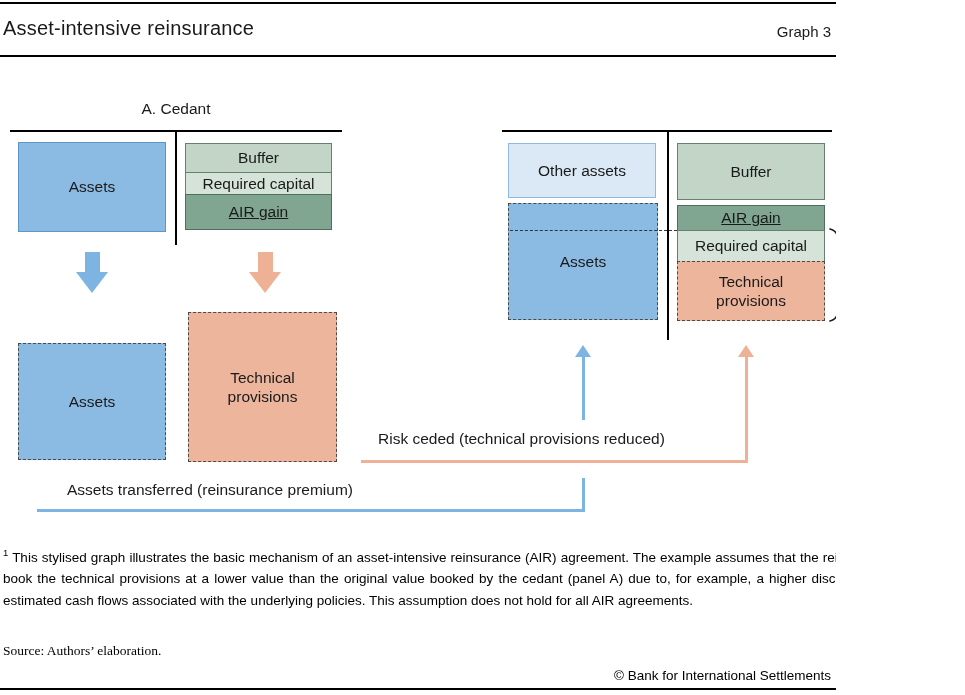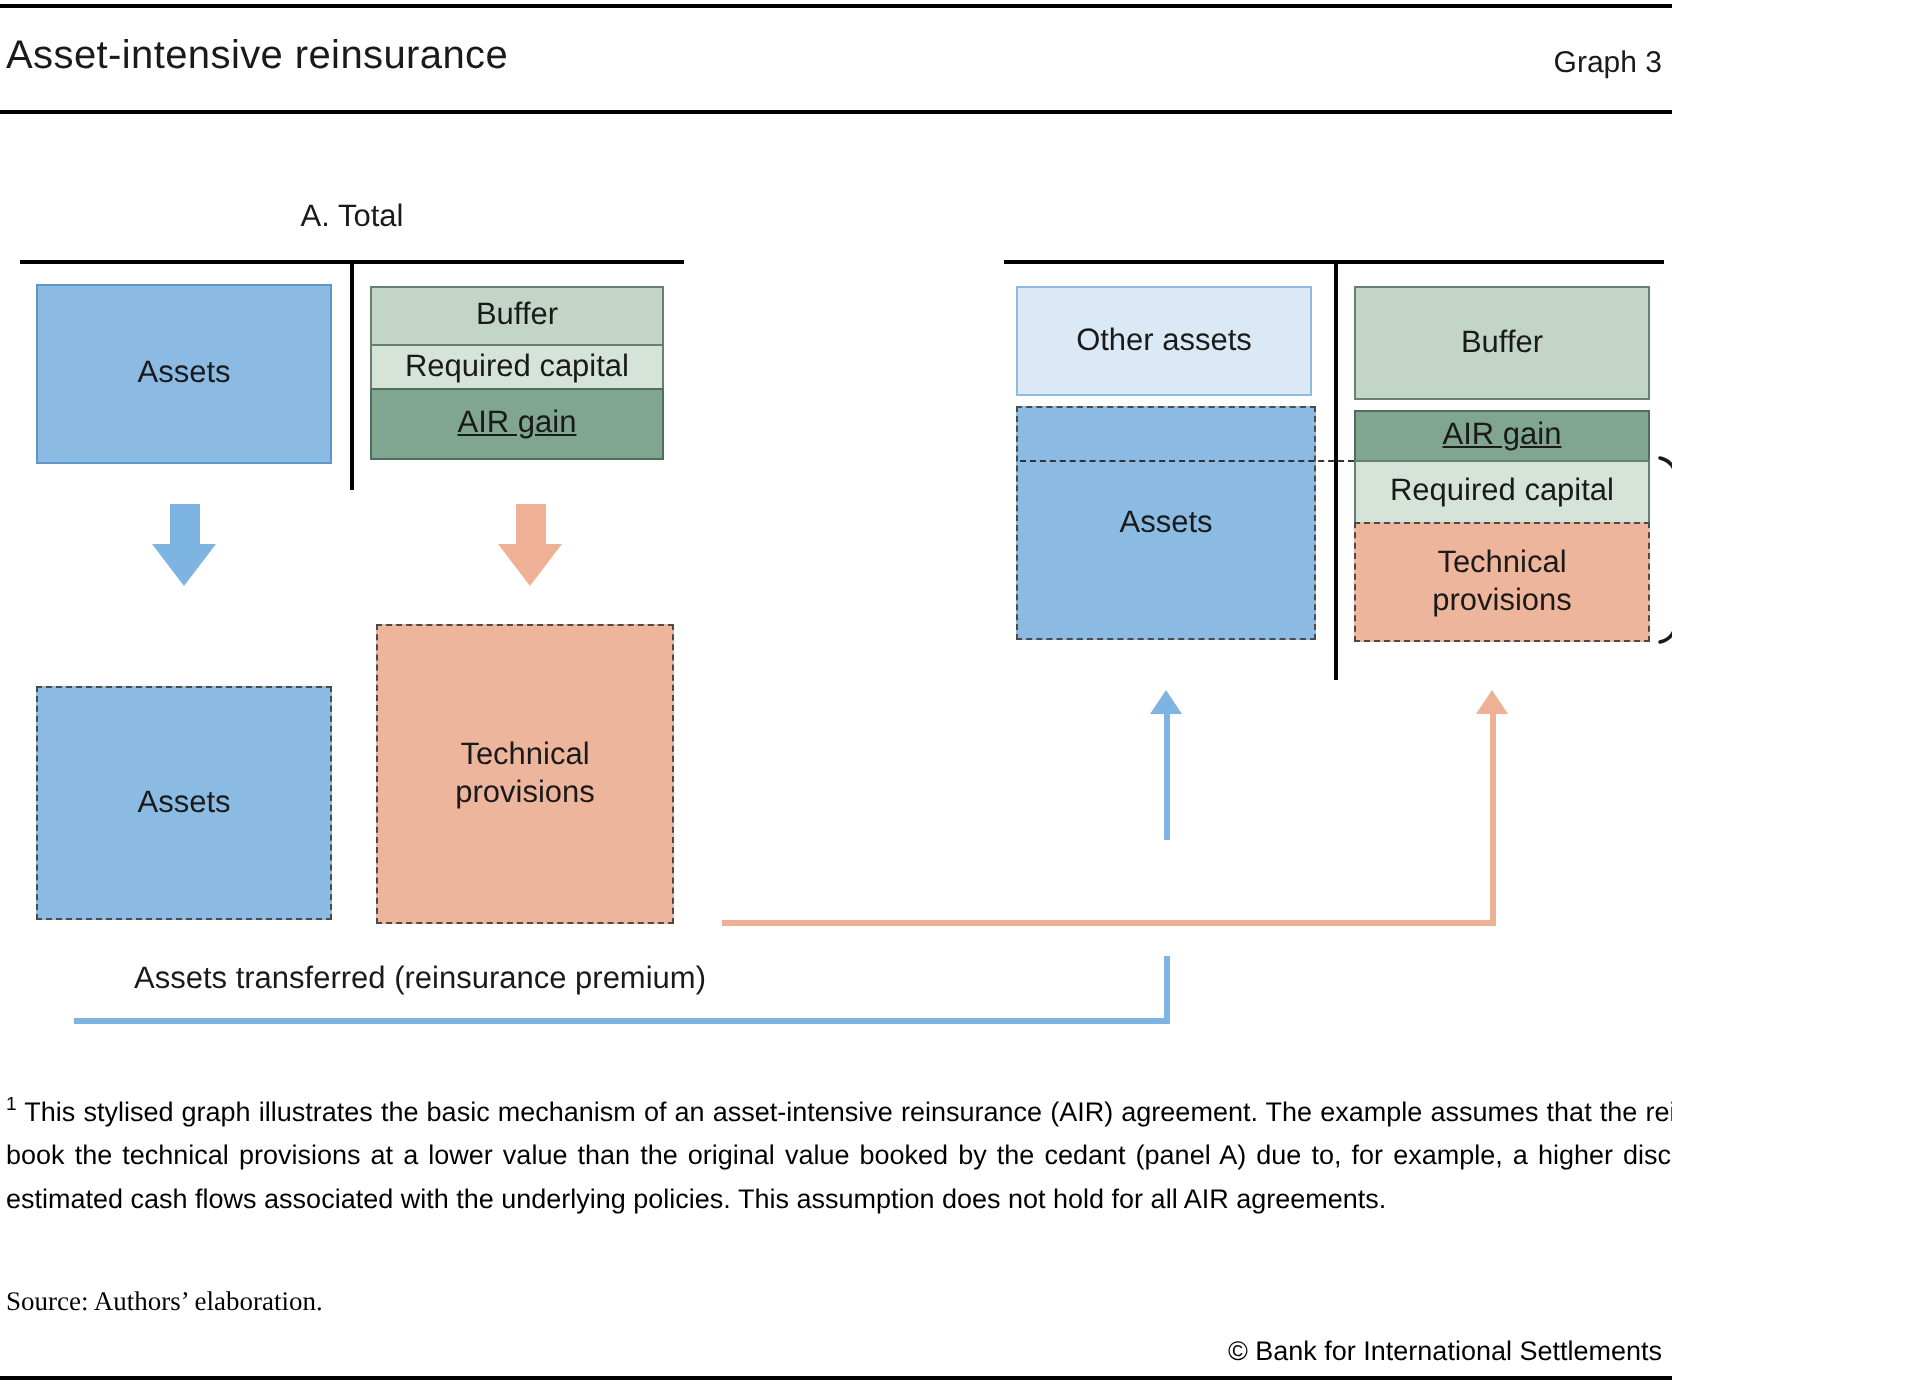--- a/index.html
+++ b/index.html
@@ -51,21 +51,21 @@
 </head>
 <body>
 
 <div class="canvas">
 
   <div class="rule" style="left:0;top:2px;width:965px;height:1.5px;"></div>
   <div class="doc-title">Asset-intensive reinsurance</div>
   <div class="graph-label">Graph 3</div>
   <div class="rule" style="left:0;top:55px;width:965px;height:2px;"></div>
 
-  <div class="panel-title" style="left:10px;top:100px;width:332px;">A. Total</div>
+  <div class="panel-title" style="left:10px;top:100px;width:332px;">A. Cedant</div>
   <div class="rule" style="left:10px;top:130px;width:332px;height:1.5px;"></div>
   <div class="rule" style="left:175px;top:130px;width:1.5px;height:115px;"></div>
 
   <div class="box b-blue" style="left:18px;top:142px;width:148px;height:90px;">
     <span>Assets</span>
   </div>
   <div class="box b-green" style="left:185px;top:143px;width:147px;height:30px;">
     <span>Buffer</span>
   </div>
   <div class="box b-green-lighter" style="left:185px;top:172px;width:147px;height:23px;">
@@ -125,20 +125,21 @@
 
   <div class="hline line-blue" style="left:37px;top:508.5px;width:548px;"></div>
   <div class="vline line-blue" style="left:581.5px;top:478px;height:34px;"></div>
   <div class="vline line-blue" style="left:581.5px;top:356px;height:64px;"></div>
   <div class="up-head blue-h" style="left:575px;top:345px;"></div>
   <div class="flow-label" style="left:67px;top:481px;text-align:center;">Assets transferred (reinsurance premium)</div>
 
   <div class="hline line-orange" style="left:361px;top:459.5px;width:387px;"></div>
   <div class="vline line-orange" style="left:744.5px;top:356px;height:106px;"></div>
   <div class="up-head orange-h" style="left:738px;top:345px;"></div>
+  <div class="flow-label" style="left:378px;top:430px;">Risk ceded (technical provisions reduced)</div>
 
   <div class="footnote" style="top:542px;">
     <sup>1</sup>
     <span>This stylised graph illustrates the basic mechanism of an asset-intensive reinsurance (AIR) agreement. The example assumes that the reinsurer (panel B) can book the technical provisions at a lower value than the original value booked by the cedant (panel A) due to, for example, a higher discount rate or reduced estimated cash flows associated with the underlying policies. This assumption does not hold for all AIR agreements.</span>
   </div>
   <div class="source-line" style="top:643px;font-family:Liberation Serif, serif;">Source: Authors’ elaboration.</div>
   <div class="copyright" style="top:668px;">© Bank for International Settlements</div>
   <div class="rule" style="left:0;top:688px;width:965px;height:2px;"></div>
 
 </div>

